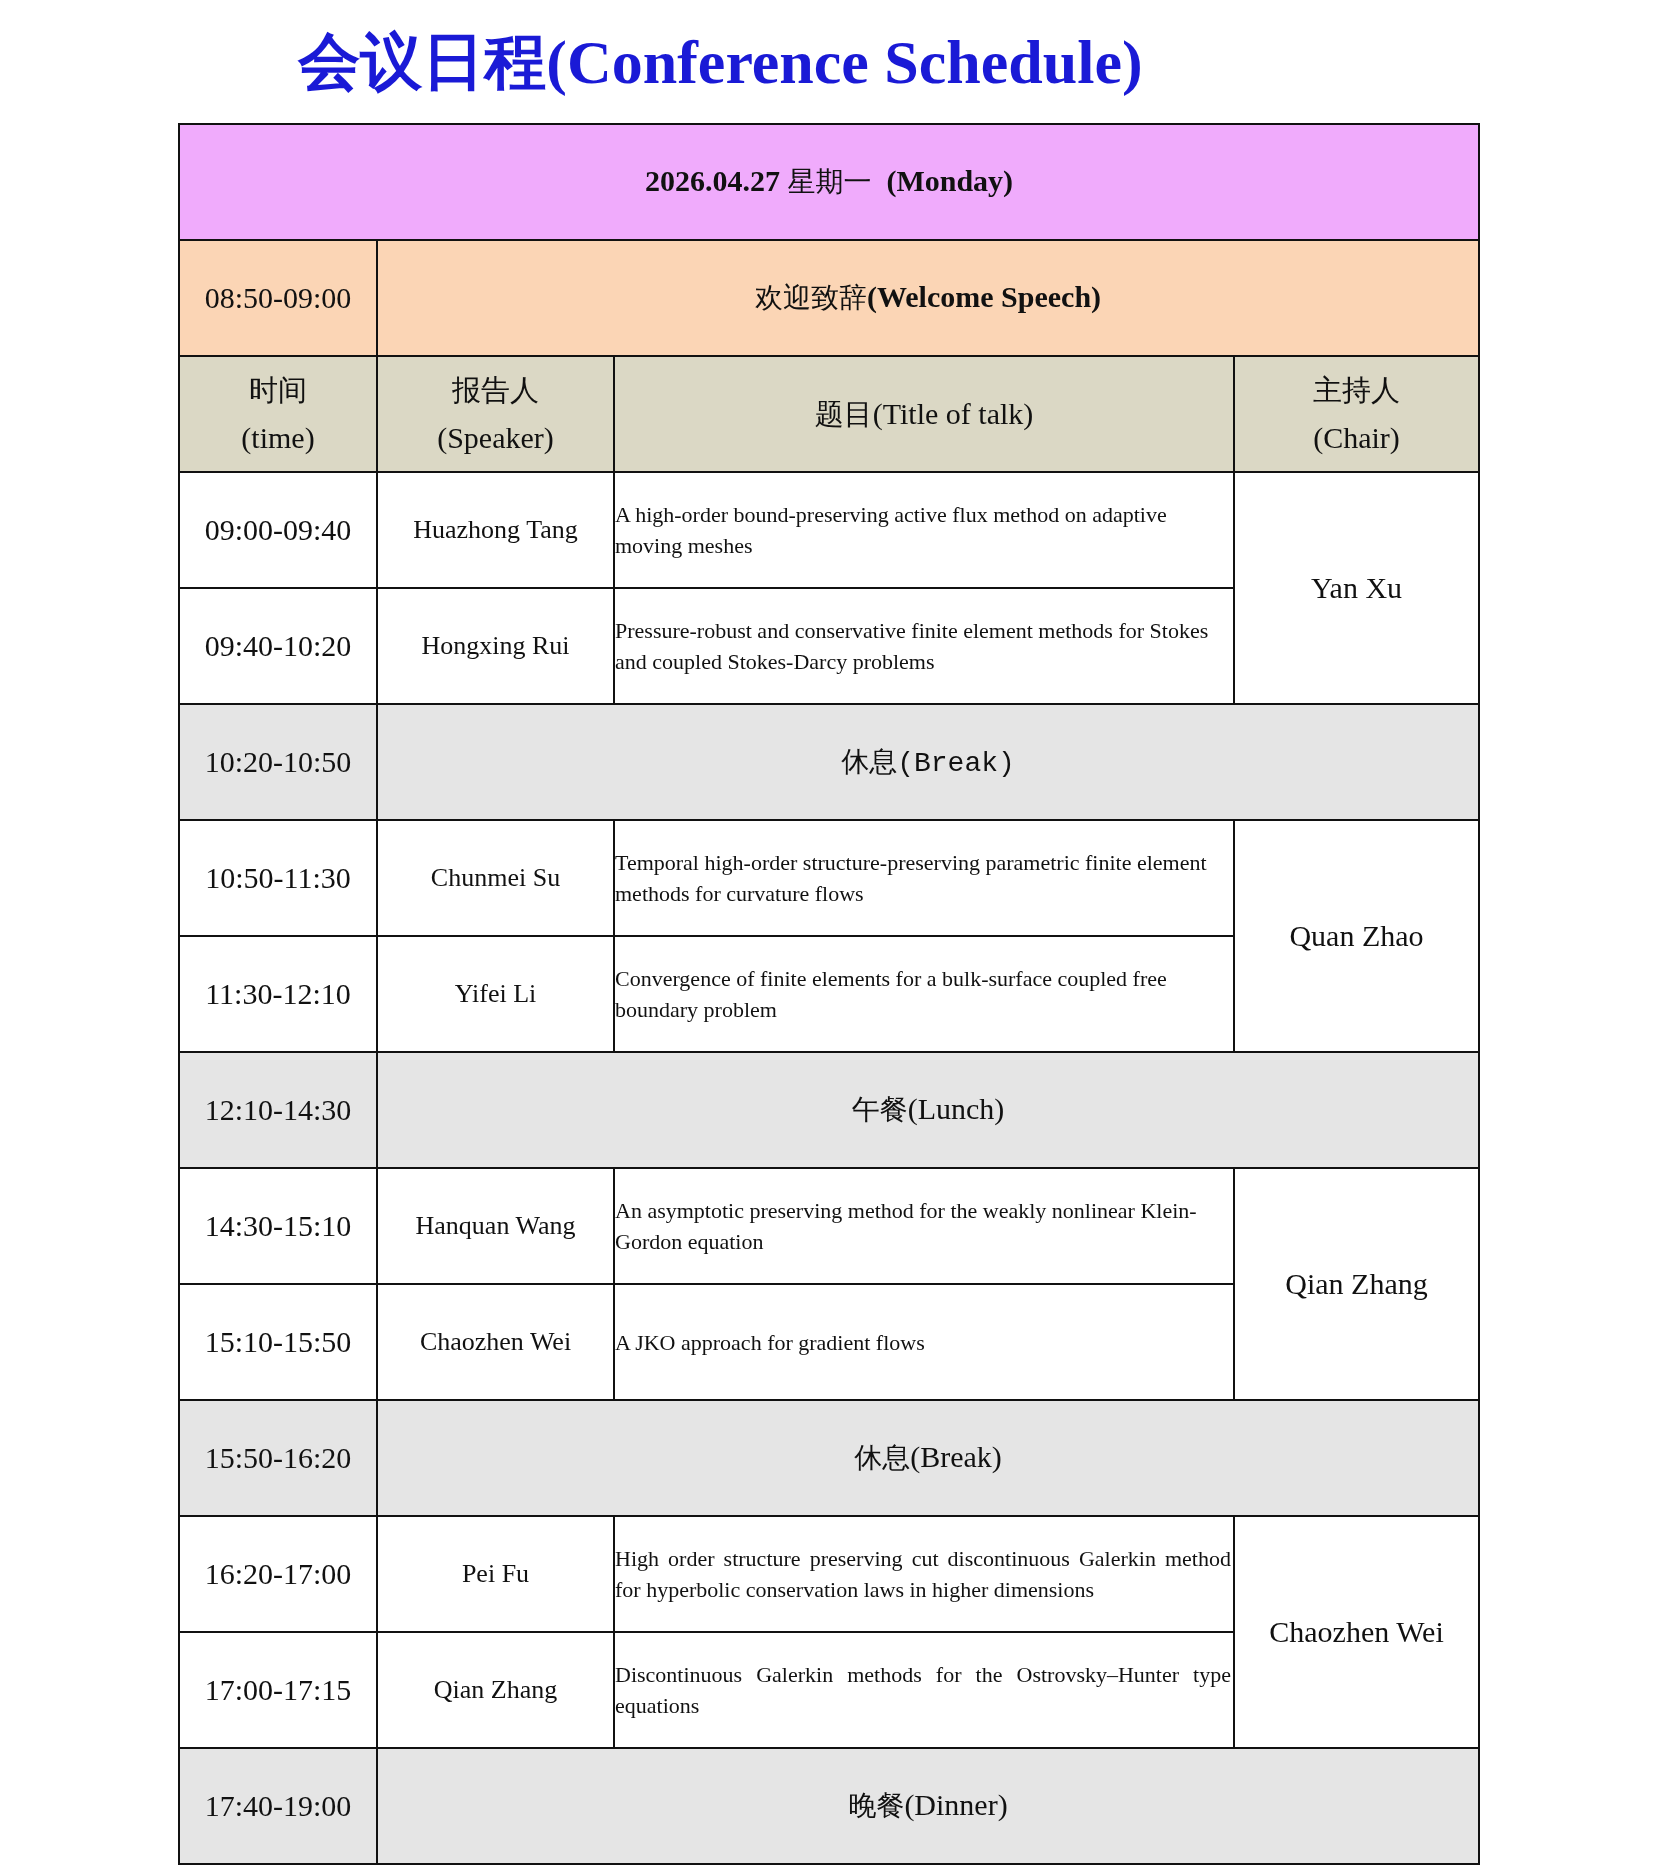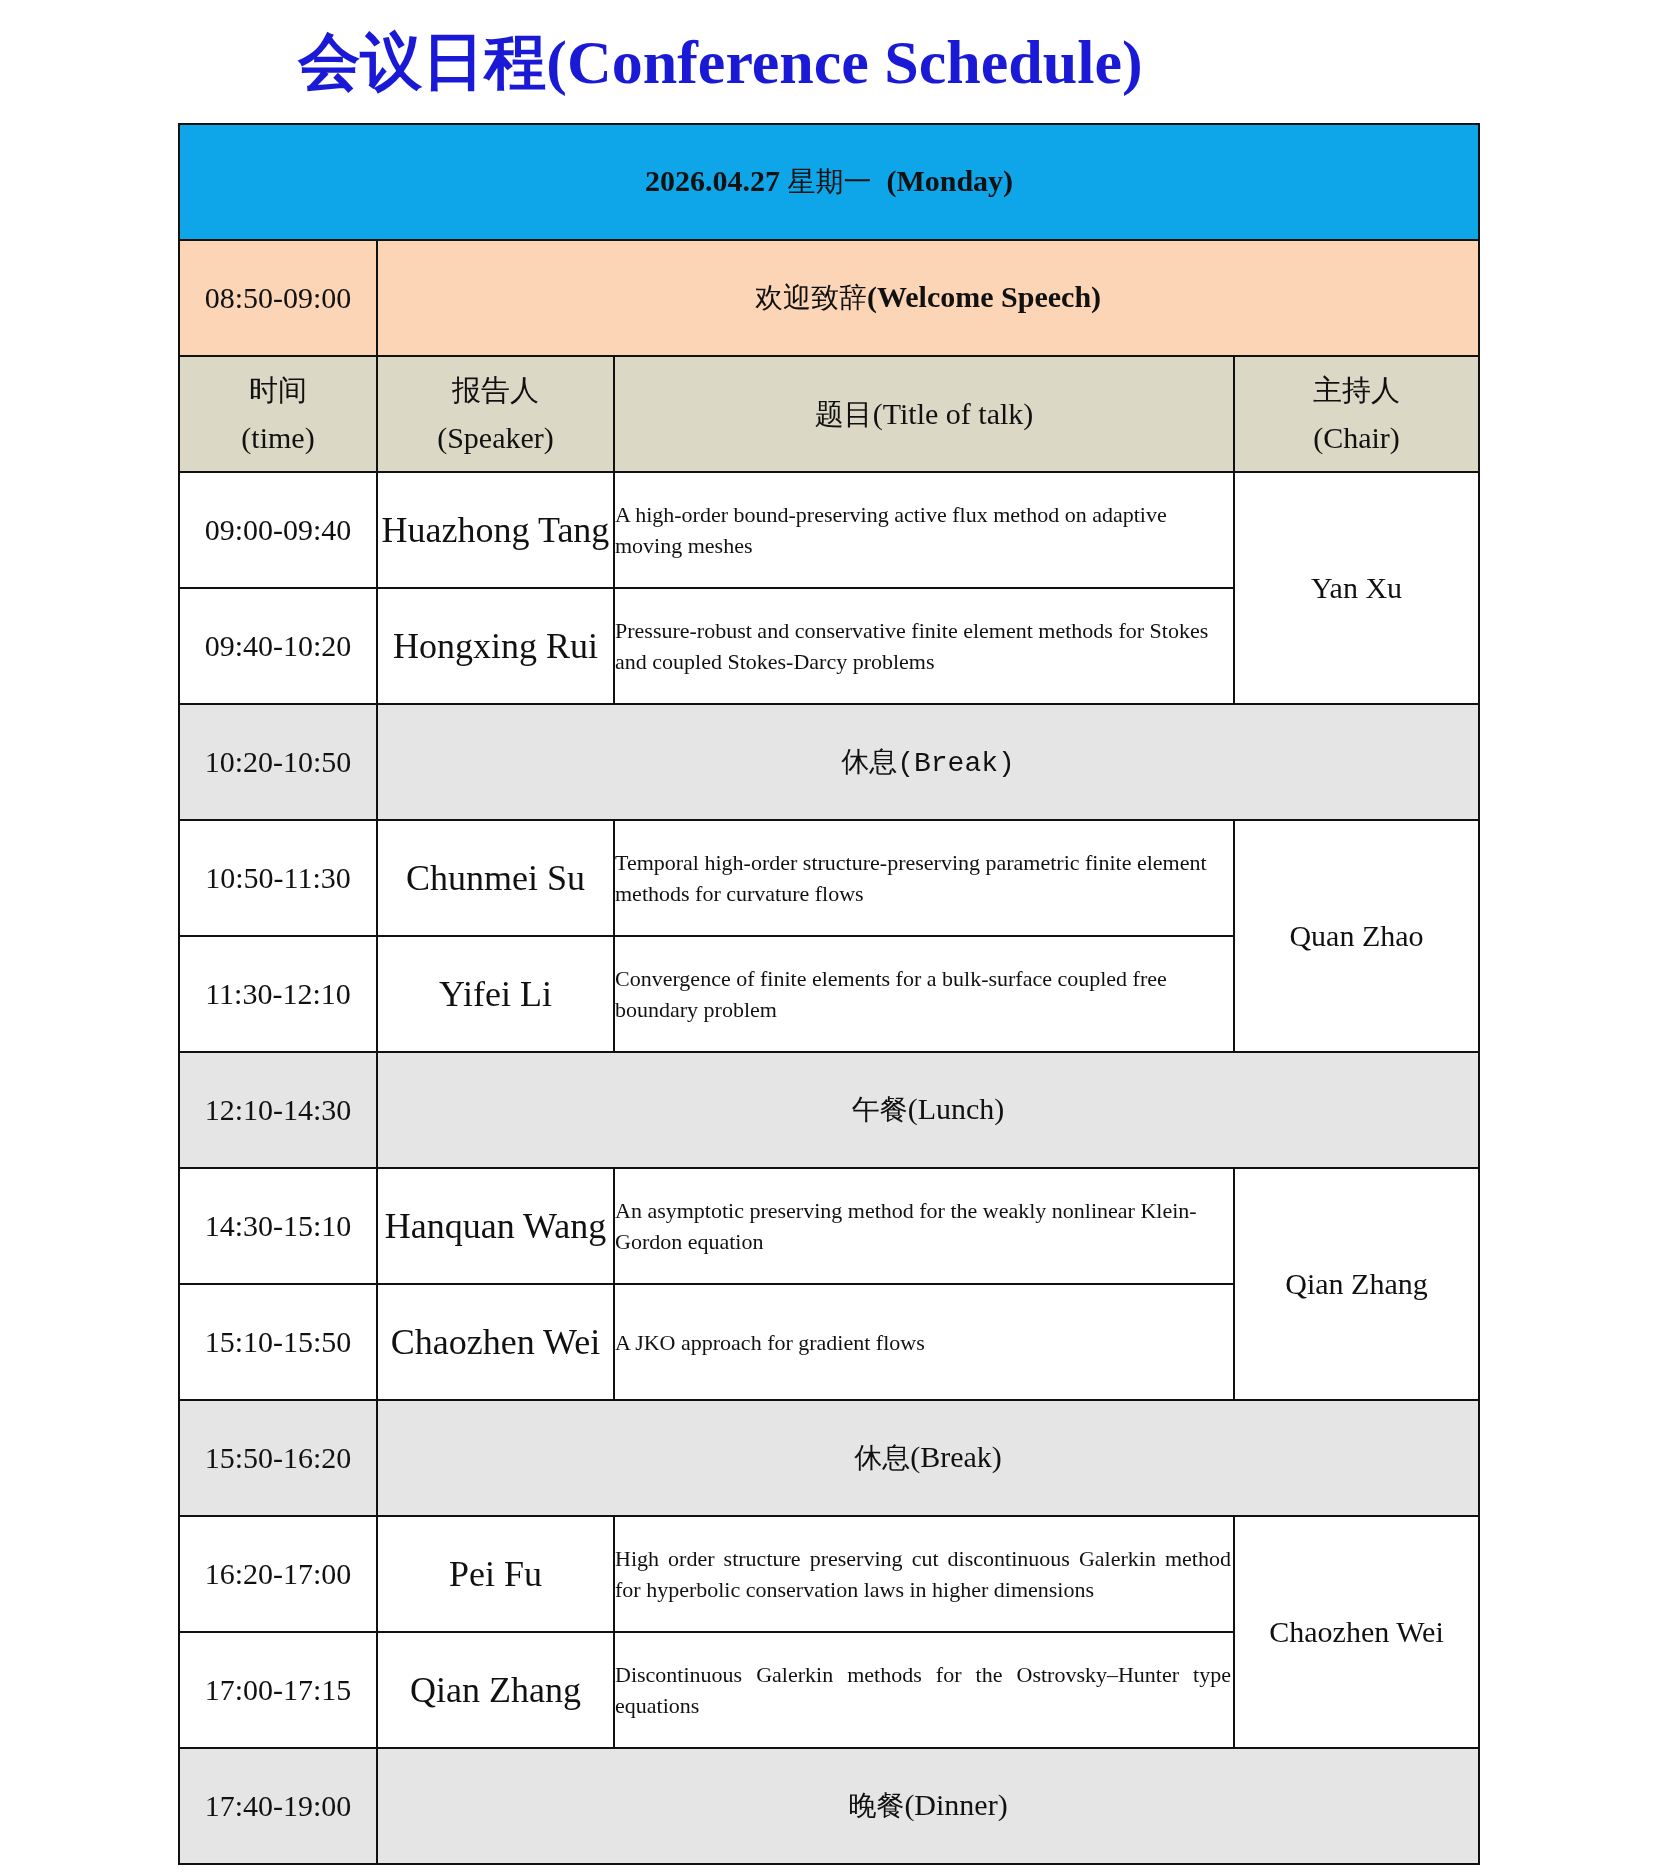--- a/index.html
+++ b/index.html
@@ -40,31 +40,31 @@
     table-layout: fixed;
   }
   table.schedule td {
     border: 2px solid #111111;
     padding: 0;
     text-align: center;
     vertical-align: middle;
     overflow: hidden;
   }
   tr.row { height: 116px; }
-  .bg-date { background: #0ea5e9; }
+  .bg-date { background: #f0abfc; }
   .bg-welcome { background: #fbd5b5; margin-top: 19px; }
   .bg-header { background: #dbd8c5; }
   .bg-break { background: #e5e5e5; }
   .bg-white { background: #ffffff; }
   .cell-time {
     font-size: 30px;
     font-family: "Liberation Serif", serif;
   }
   .cell-speaker {
-    font-size: 36px;
+    font-size: 26px;
   }
   .cell-chair {
     font-size: 30px;
     border-radius: 27px;
   }
   .cell-title {
     text-align: left !important;
     font-size: 22px;
     line-height: 31px;
     padding: 0 2px 0 0 !important;

